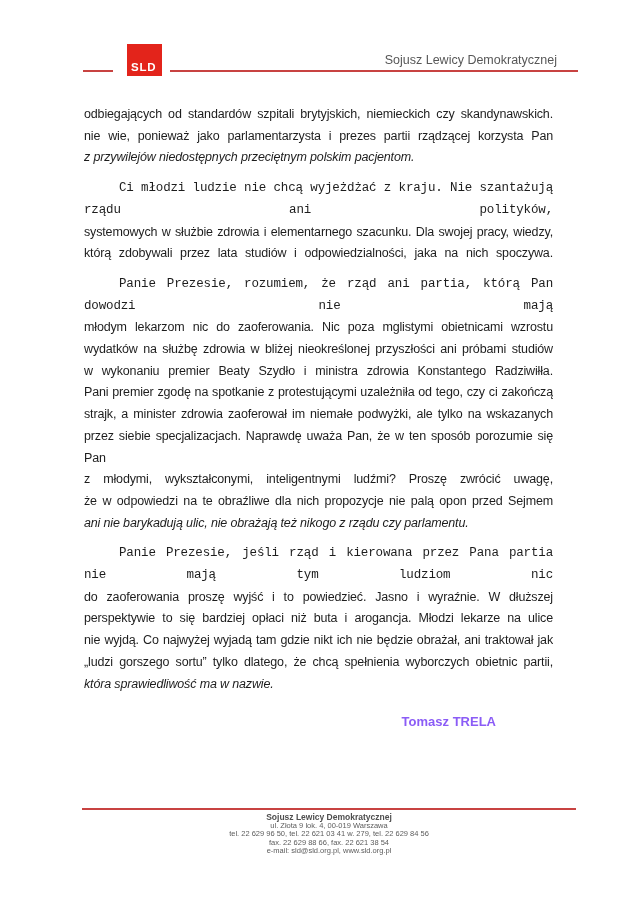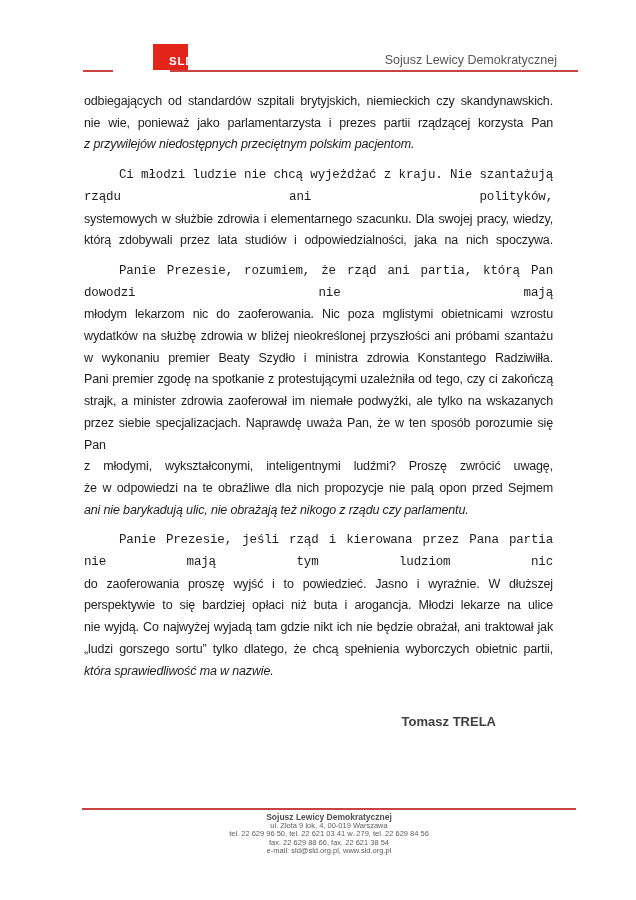--- a/index.html
+++ b/index.html
@@ -19,27 +19,26 @@
   
   .hdr-dash-left {
     position: absolute;
     left: 83px; top: 70px;
     width: 30px; height: 2px;
     background: var(--rule-red);
   }
   .logo {
     position: absolute;
     left: 127px; top: 44px;
-    width: 35px; height: 26px;
+    width: 35px; height: 32px;
     background: var(--brand-red);
     display: flex;
     align-items: flex-end;
     box-sizing: border-box;
-    padding: 0 0 3px 16px;
-    margin-left: 26px;
+    padding: 0 0 3px 4px;
   }
   .logo span {
     color: #ffffff;
     font-size: 11.5px;
     font-weight: bold;
     letter-spacing: 0.8px;
     line-height: 1;
   }
   .hdr-rule-right {
     position: absolute;
@@ -52,21 +51,21 @@
     left: 300px; top: 53px;
     width: 257px;
     text-align: right;
     font-size: 12.5px;
     color: var(--header-gray);
   }
 
   
   .letter-body {
     position: absolute;
-    left: 84px; top: 91px;
+    left: 84px; top: 104px;
     width: 469px;
     font-size: 12.5px;
     line-height: 21.7px;
     letter-spacing: -0.15px;
     color: var(--body-text);
   }
   .para { margin: 0 0 9px 0; }
   .para:last-child { margin-bottom: 12px; }
   .line {
     text-align: justify;
@@ -80,21 +79,21 @@
   
   .signature {
     position: absolute;
     left: 84px; top: 714px;
     width: 469px;
     box-sizing: border-box;
     padding-right: 57px;
     text-align: right;
     font-size: 13px;
     font-weight: bold;
-    color: #404040;
+    color: #8b5cf6;
   }
 
   
   .footer-rule {
     position: absolute;
     left: 82px; top: 808px;
     width: 494px; height: 2px;
     background: var(--rule-red);
   }
   .footer {
@@ -131,21 +130,21 @@
         <div class="line last">z przywilejów niedostępnych przeciętnym polskim pacjentom.</div>
       </div>
       <div class="para indent">
         <div class="line">Ci młodzi ludzie nie chcą wyjeżdżać z kraju. Nie szantażują rządu ani polityków,</div>
         <div class="line">systemowych w służbie zdrowia i elementarnego szacunku. Dla swojej pracy, wiedzy,</div>
         <div class="line">którą zdobywali przez lata studiów i odpowiedzialności, jaka na nich spoczywa.</div>
       </div>
       <div class="para indent">
         <div class="line">Panie Prezesie, rozumiem, że rząd ani partia, którą Pan dowodzi nie mają</div>
         <div class="line">młodym lekarzom nic do zaoferowania. Nic poza mglistymi obietnicami wzrostu</div>
-        <div class="line">wydatków na służbę zdrowia w bliżej nieokreślonej przyszłości ani próbami szantażu</div>
+        <div class="line">wydatków na służbę zdrowia w bliżej nieokreślonej przyszłości ani próbami studiów</div>
         <div class="line">w wykonaniu premier Beaty Szydło i ministra zdrowia Konstantego Radziwiłła.</div>
         <div class="line">Pani premier zgodę na spotkanie z protestującymi uzależniła od tego, czy ci zakończą</div>
         <div class="line">strajk, a minister zdrowia zaoferował im niemałe podwyżki, ale tylko na wskazanych</div>
         <div class="line">przez siebie specjalizacjach. Naprawdę uważa Pan, że w ten sposób porozumie się Pan</div>
         <div class="line">z młodymi, wykształconymi, inteligentnymi ludźmi? Proszę zwrócić uwagę,</div>
         <div class="line">że w odpowiedzi na te obraźliwe dla nich propozycje nie palą opon przed Sejmem</div>
         <div class="line last">ani nie barykadują ulic, nie obrażają też nikogo z rządu czy parlamentu.</div>
       </div>
       <div class="para indent">
         <div class="line">Panie Prezesie, jeśli rząd i kierowana przez Pana partia nie mają tym ludziom nic</div>

